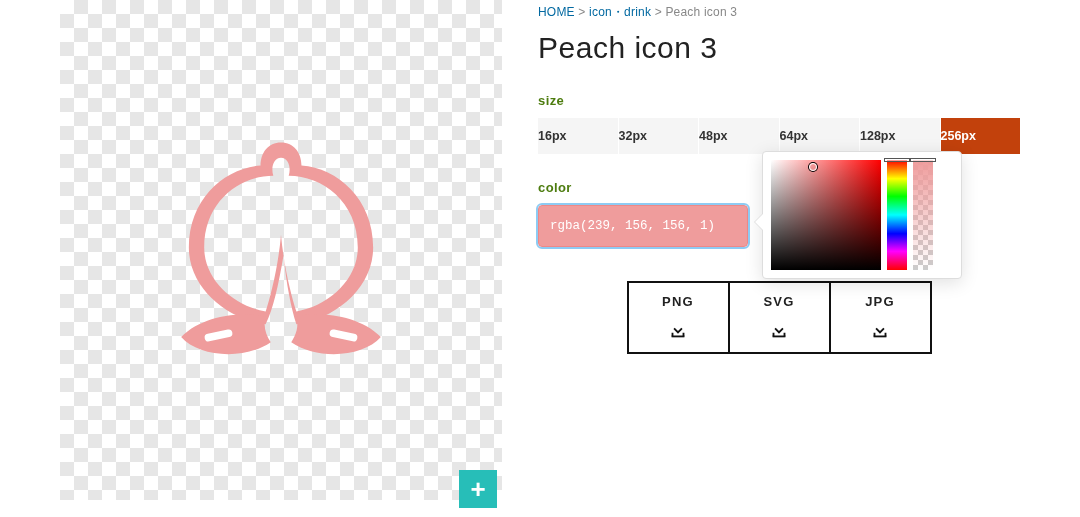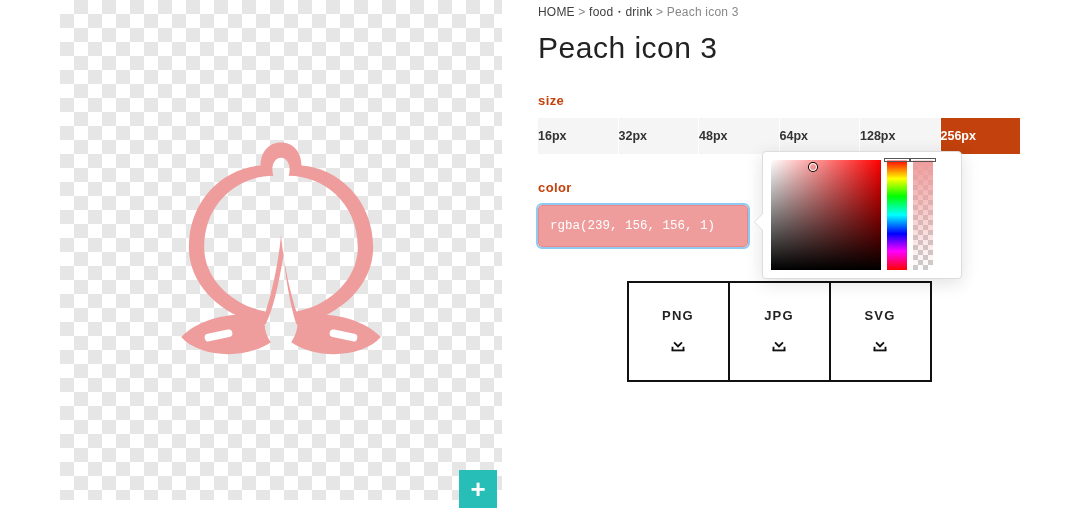--- a/index.html
+++ b/index.html
@@ -57,30 +57,30 @@
   }
 
   
   .right { flex: 1 1 auto; min-width: 0; padding-top: 4px;}
   .breadcrumb {
     font-size: 12px;
     color: #888;
     margin-bottom: 10px;
     letter-spacing: 0.2px;
   }
-  .breadcrumb a { color: #404040; text-decoration: none; }
+  .breadcrumb a { color: #0369a1; text-decoration: none; }
   .title {
     font-size: 30px;
     font-weight: 400;
     margin: 0 0 28px 0;
     letter-spacing: 0.5px;
   }
   .section-label {
     font-size: 13px;
-    color: #c2410c;
+    color: #4d7c0f;
     font-weight: bold;
     margin-bottom: 10px;
     letter-spacing: 0.4px;
   }
 
   .size-row {
     display: flex;
     margin-bottom: 26px;
   }
   .size-cell {
@@ -190,21 +190,21 @@
   }
 
   .download-row {
     display: flex;
     justify-content: center;
     gap: 0;
     margin-top: 16px;
   }
   .dl {
     width: 103px;
-    height: 101px;
+    height: 73px;
     border: 2px solid #111;
     margin-left: -2px;
     display: flex;
     flex-direction: column;
     align-items: center;
     justify-content: center;
     cursor: pointer;
   }
   .dl:first-child { margin-left: 0; }
   .dl-label {
@@ -260,21 +260,21 @@
         </g>
       </svg>
     </div>
     <div class="add-btn">
       <span>+</span>
     </div>
   </div>
 
   <div class="right">
     <div class="breadcrumb">
-      <a href="#">HOME</a><span> &gt; </span><a href="#">food・drink</a><span> &gt; </span><span>Peach icon 3</span>
+      <a href="#">HOME</a><span> &gt; </span><a href="#">icon・drink</a><span> &gt; </span><span>Peach icon 3</span>
     </div>
 
     <h1 class="title">Peach icon 3</h1>
 
     <div class="section-label">size</div>
     <div class="size-row" id="size-row">
         <div class="size-cell">16px</div>
         <div class="size-cell">32px</div>
         <div class="size-cell">48px</div>
         <div class="size-cell">64px</div>
@@ -304,35 +304,35 @@
           <div class="dl-label">PNG</div>
           <div class="dl-icon">
             <svg width="22" height="22" viewBox="0 0 24 24">
               <path fill="#111" d="M12 3v10.17l3.59-3.58L17 11l-5 5-5-5 1.41-1.41L12 13.17V3h0z"></path>
               <path fill="#111" d="M5 18h14v2H5z"></path>
               <path fill="#111" d="M5 15h2v4H5zM17 15h2v4h-2z"></path>
             </svg>
           </div>
         </div>
         <div class="dl">
+          <div class="dl-label">SVG</div>
+          <div class="dl-icon">
+            <svg width="22" height="22" viewBox="0 0 24 24">
+              <path fill="#111" d="M12 3v10.17l3.59-3.58L17 11l-5 5-5-5 1.41-1.41L12 13.17V3h0z"></path>
+              <path fill="#111" d="M5 18h14v2H5z"></path>
+              <path fill="#111" d="M5 15h2v4H5zM17 15h2v4h-2z"></path>
+            </svg>
+          </div>
+        </div>
+        <div class="dl">
           <div class="dl-label">JPG</div>
           <div class="dl-icon">
             <svg width="22" height="22" viewBox="0 0 24 24">
               <path fill="#111" d="M12 3v10.17l3.59-3.58L17 11l-5 5-5-5 1.41-1.41L12 13.17V3h0z"></path>
               <path fill="#111" d="M5 18h14v2H5z"></path>
               <path fill="#111" d="M5 15h2v4H5zM17 15h2v4h-2z"></path>
             </svg>
           </div>
         </div>
-        <div class="dl">
-          <div class="dl-label">SVG</div>
-          <div class="dl-icon">
-            <svg width="22" height="22" viewBox="0 0 24 24">
-              <path fill="#111" d="M12 3v10.17l3.59-3.58L17 11l-5 5-5-5 1.41-1.41L12 13.17V3h0z"></path>
-              <path fill="#111" d="M5 18h14v2H5z"></path>
-              <path fill="#111" d="M5 15h2v4H5zM17 15h2v4h-2z"></path>
-            </svg>
-          </div>
-        </div>
       </div>
 
   </div>
 </div>
 
 </body></html>

